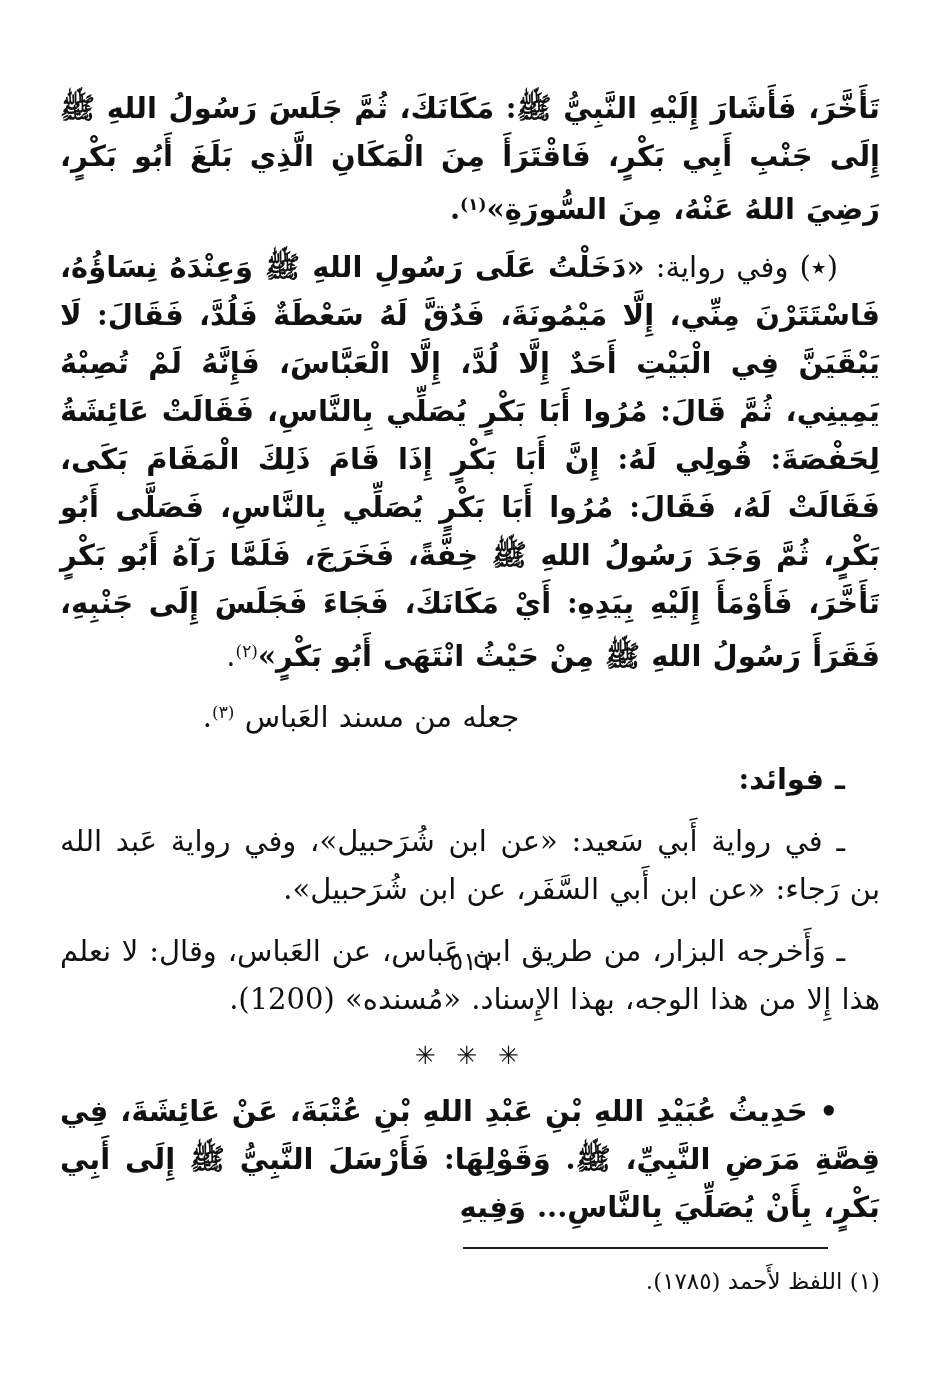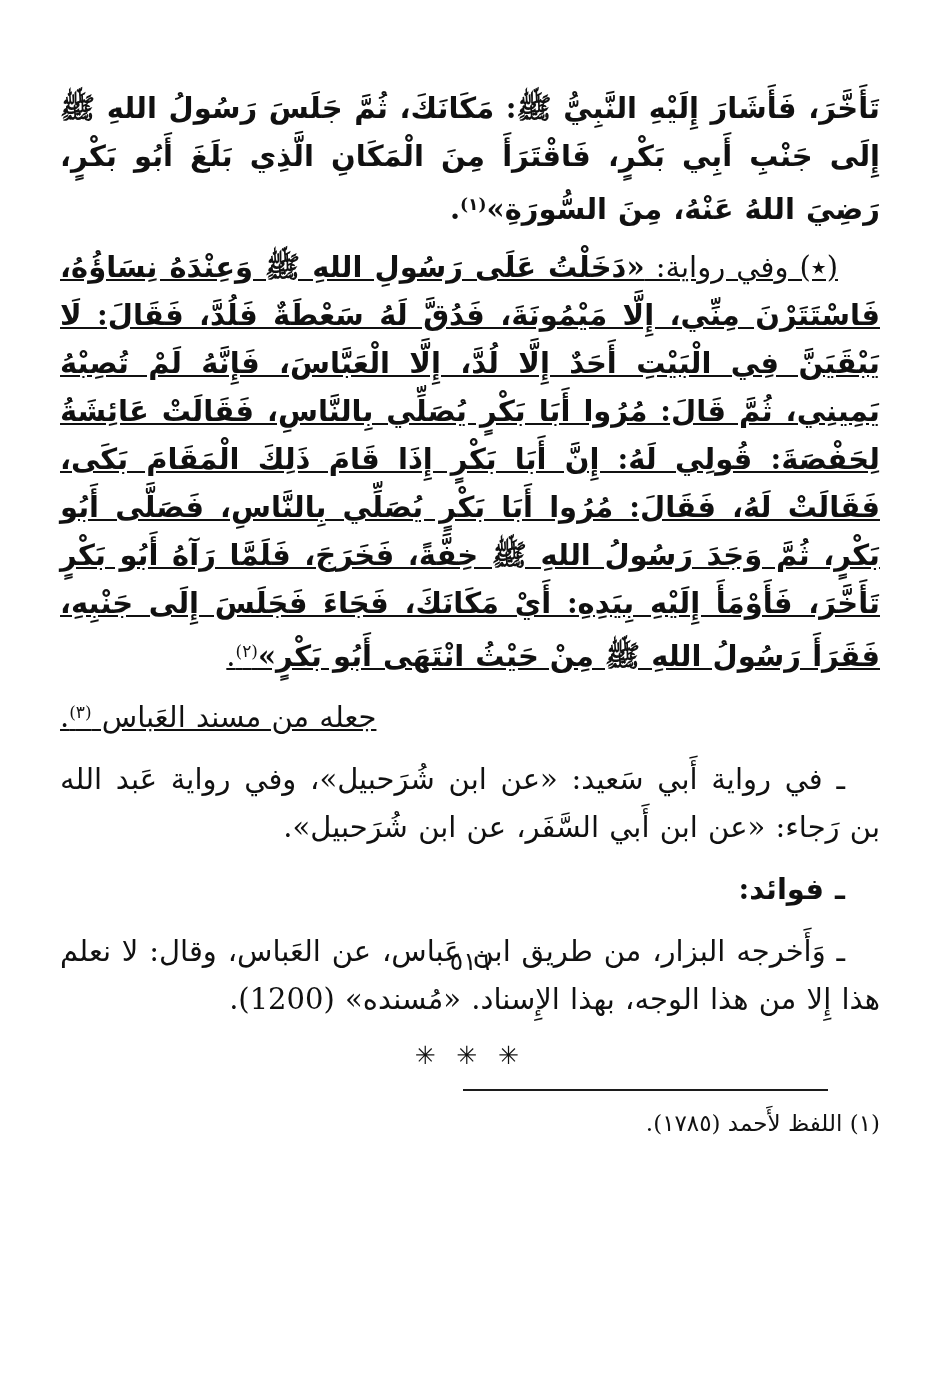--- a/index.html
+++ b/index.html
@@ -18,31 +18,30 @@
     position:relative;
   }
   .para{
     font-size:29px;
     line-height:48px;
     text-align:justify;
     margin:0;
     word-spacing:1px;
   }
   .bold{font-weight:bold;}
-  .indent{text-indent:42px;text-decoration:underline;}
+  .indent{text-indent:42px;}
   .indent-sm{text-indent:35px;}
   .mt{margin-top:10px;}
   .mt-lg{margin-top:14px;}
   .attribution{
     margin-top:8px;
-    text-align:left;
+    text-align:center;
     margin-left:0;
     padding-right:218px;
     text-indent:0;
-    text-decoration:underline;
   }
   .fn-ref{
     font-size:17px;
     vertical-align:9px;
     letter-spacing:0;
   }
   .stars{
     text-align:center;
     font-size:25px;
     font-weight:bold;
@@ -75,29 +74,30 @@
 <body>
 
 <div class="page">
 
   <p class="para bold"><span>تَأَخَّرَ، فَأَشَارَ إِلَيْهِ النَّبِيُّ ﷺ: مَكَانَكَ، ثُمَّ جَلَسَ رَسُولُ اللهِ ﷺ إِلَى جَنْبِ أَبِي بَكْرٍ، فَاقْتَرَأَ مِنَ الْمَكَانِ الَّذِي بَلَغَ أَبُو بَكْرٍ، رَضِيَ اللهُ عَنْهُ، مِنَ السُّورَةِ»</span><sup class="fn-ref">(١)</sup><span>.</span></p>
 
   <p class="para indent mt"><span>(٭) وفي رواية: </span><span class="bold">«دَخَلْتُ عَلَى رَسُولِ اللهِ ﷺ وَعِنْدَهُ نِسَاؤُهُ، فَاسْتَتَرْنَ مِنِّي، إِلَّا مَيْمُونَةَ، فَدُقَّ لَهُ سَعْطَةٌ فَلُدَّ، فَقَالَ: لَا يَبْقَيَنَّ فِي الْبَيْتِ أَحَدٌ إِلَّا لُدَّ، إِلَّا الْعَبَّاسَ، فَإِنَّهُ لَمْ تُصِبْهُ يَمِينِي، ثُمَّ قَالَ: مُرُوا أَبَا بَكْرٍ يُصَلِّي بِالنَّاسِ، فَقَالَتْ عَائِشَةُ لِحَفْصَةَ: قُولِي لَهُ: إِنَّ أَبَا بَكْرٍ إِذَا قَامَ ذَلِكَ الْمَقَامَ بَكَى، فَقَالَتْ لَهُ، فَقَالَ: مُرُوا أَبَا بَكْرٍ يُصَلِّي بِالنَّاسِ، فَصَلَّى أَبُو بَكْرٍ، ثُمَّ وَجَدَ رَسُولُ اللهِ ﷺ خِفَّةً، فَخَرَجَ، فَلَمَّا رَآهُ أَبُو بَكْرٍ تَأَخَّرَ، فَأَوْمَأَ إِلَيْهِ بِيَدِهِ: أَيْ مَكَانَكَ، فَجَاءَ فَجَلَسَ إِلَى جَنْبِهِ، فَقَرَأَ رَسُولُ اللهِ ﷺ مِنْ حَيْثُ انْتَهَى أَبُو بَكْرٍ»</span><sup class="fn-ref">(٢)</sup><span>.</span></p>
 
   <p class="para attribution"><span>جعله من مسند العَباس </span><sup class="fn-ref">(٣)</sup><span>.</span></p>
 
+  <p class="para bold indent-sm mt-lg">ـ فوائد:</p>
+
   <p class="para indent-sm mt-lg">ـ في رواية أَبي سَعيد: «عن ابن شُرَحبيل»، وفي رواية عَبد الله بن رَجاء: «عن ابن أَبي السَّفَر، عن ابن شُرَحبيل».</p>
-
-  <p class="para bold indent-sm mt-lg">ـ فوائد:</p>
 
 
   <p class="para indent-sm mt-lg">ـ وَأَخرجه البزار، من طريق ابن عَباس، عن العَباس، وقال: لا نعلم هذا إِلا من هذا الوجه، بهذا الإِسناد. «مُسنده» (1200).</p>
 
   <div class="stars">✳ ✳ ✳</div>
 
+  <p class="para bold indent mt-lg">• حَدِيثُ عُبَيْدِ اللهِ بْنِ عَبْدِ اللهِ بْنِ عُتْبَةَ، عَنْ عَائِشَةَ، فِي قِصَّةِ مَرَضِ النَّبِيِّ، ﷺ. وَقَوْلِهَا: فَأَرْسَلَ النَّبِيُّ ﷺ إِلَى أَبِي بَكْرٍ، بِأَنْ يُصَلِّيَ بِالنَّاسِ... وَفِيهِ</p>
 
   <div class="fn-rule"></div>
 
   <div class="footnotes">
     <p class="fn-line">(١) اللفظ لأَحمد (١٧٨٥).</p>
 
   </div>
 
   <div class="page-number">٥١٦</div>
 

